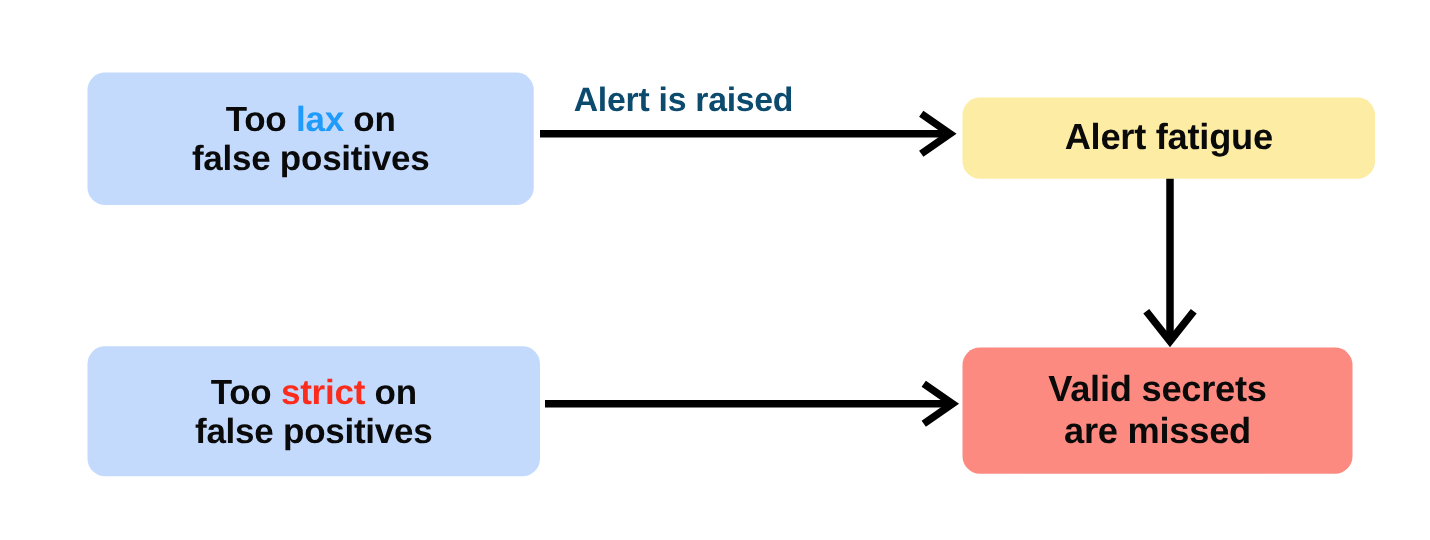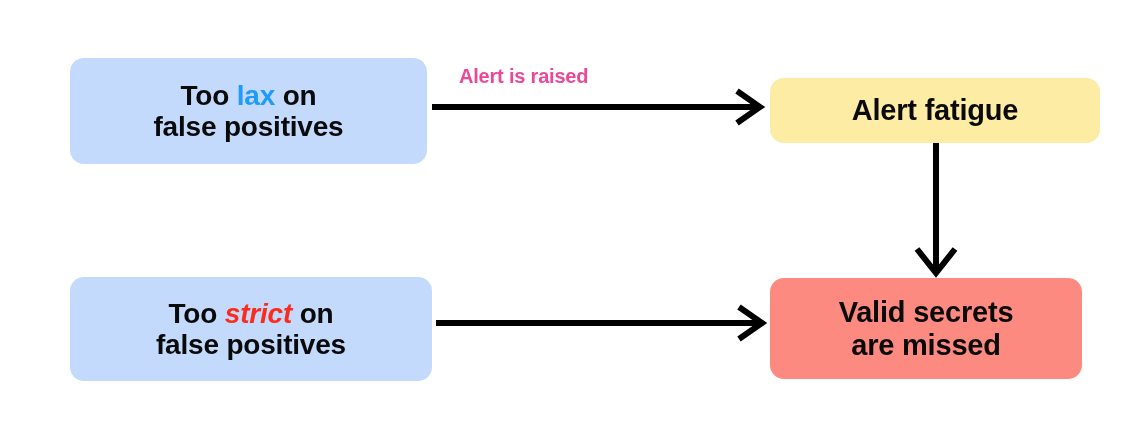--- a/index.html
+++ b/index.html
@@ -83,23 +83,23 @@
 
   
   .edge {
     position: absolute;
     pointer-events: none;
   }
   .edge svg { display: block; overflow: visible; }
 
   .edge-label {
     position: absolute;
-    font-size: 20px;
+    font-size: 27px;
     font-weight: bold;
-    color: #ec4899;
+    color: #0c4a6e;
     white-space: nowrap;
     letter-spacing: -0.2px;
   }
   #edge-label-alert-raised {
     left: 459px;
     top: 65px;
   }
   #edge-label-no-alert {
     left: 509px;
     top: 281px;
@@ -108,21 +108,21 @@
 </head>
 <body>
 
 <div id="diagram" style="background: rgb(255, 255, 255);">
 
   <div class="node" id="node-too-lax" style="background: rgb(195, 218, 253); color: rgb(10, 10, 10);">
     <span class="node-text"><span>Too </span><span class="hl-lax" style="color: rgb(31, 155, 251);">lax</span><span> on</span><br><span>false positives</span></span>
   </div>
 
   <div class="node" id="node-too-strict" style="background: rgb(195, 218, 253); color: rgb(10, 10, 10);">
-    <span class="node-text"><span>Too </span><span class="hl-strict" style="color: rgb(251, 44, 28); font-style: italic;">strict</span><span> on</span><br><span>false positives</span></span>
+    <span class="node-text"><span>Too </span><span class="hl-strict" style="color: rgb(251, 44, 28);">strict</span><span> on</span><br><span>false positives</span></span>
   </div>
 
   <div class="node" id="node-alert-fatigue" style="background: rgb(253, 236, 163); color: rgb(10, 10, 10);">
     <span class="node-text">Alert fatigue</span>
   </div>
 
   <div class="node" id="node-valid-secrets" style="background: rgb(252, 138, 128); color: rgb(10, 10, 10);">
     <span class="node-text"><span>Valid secrets</span><br><span>are missed</span></span>
   </div>
 

